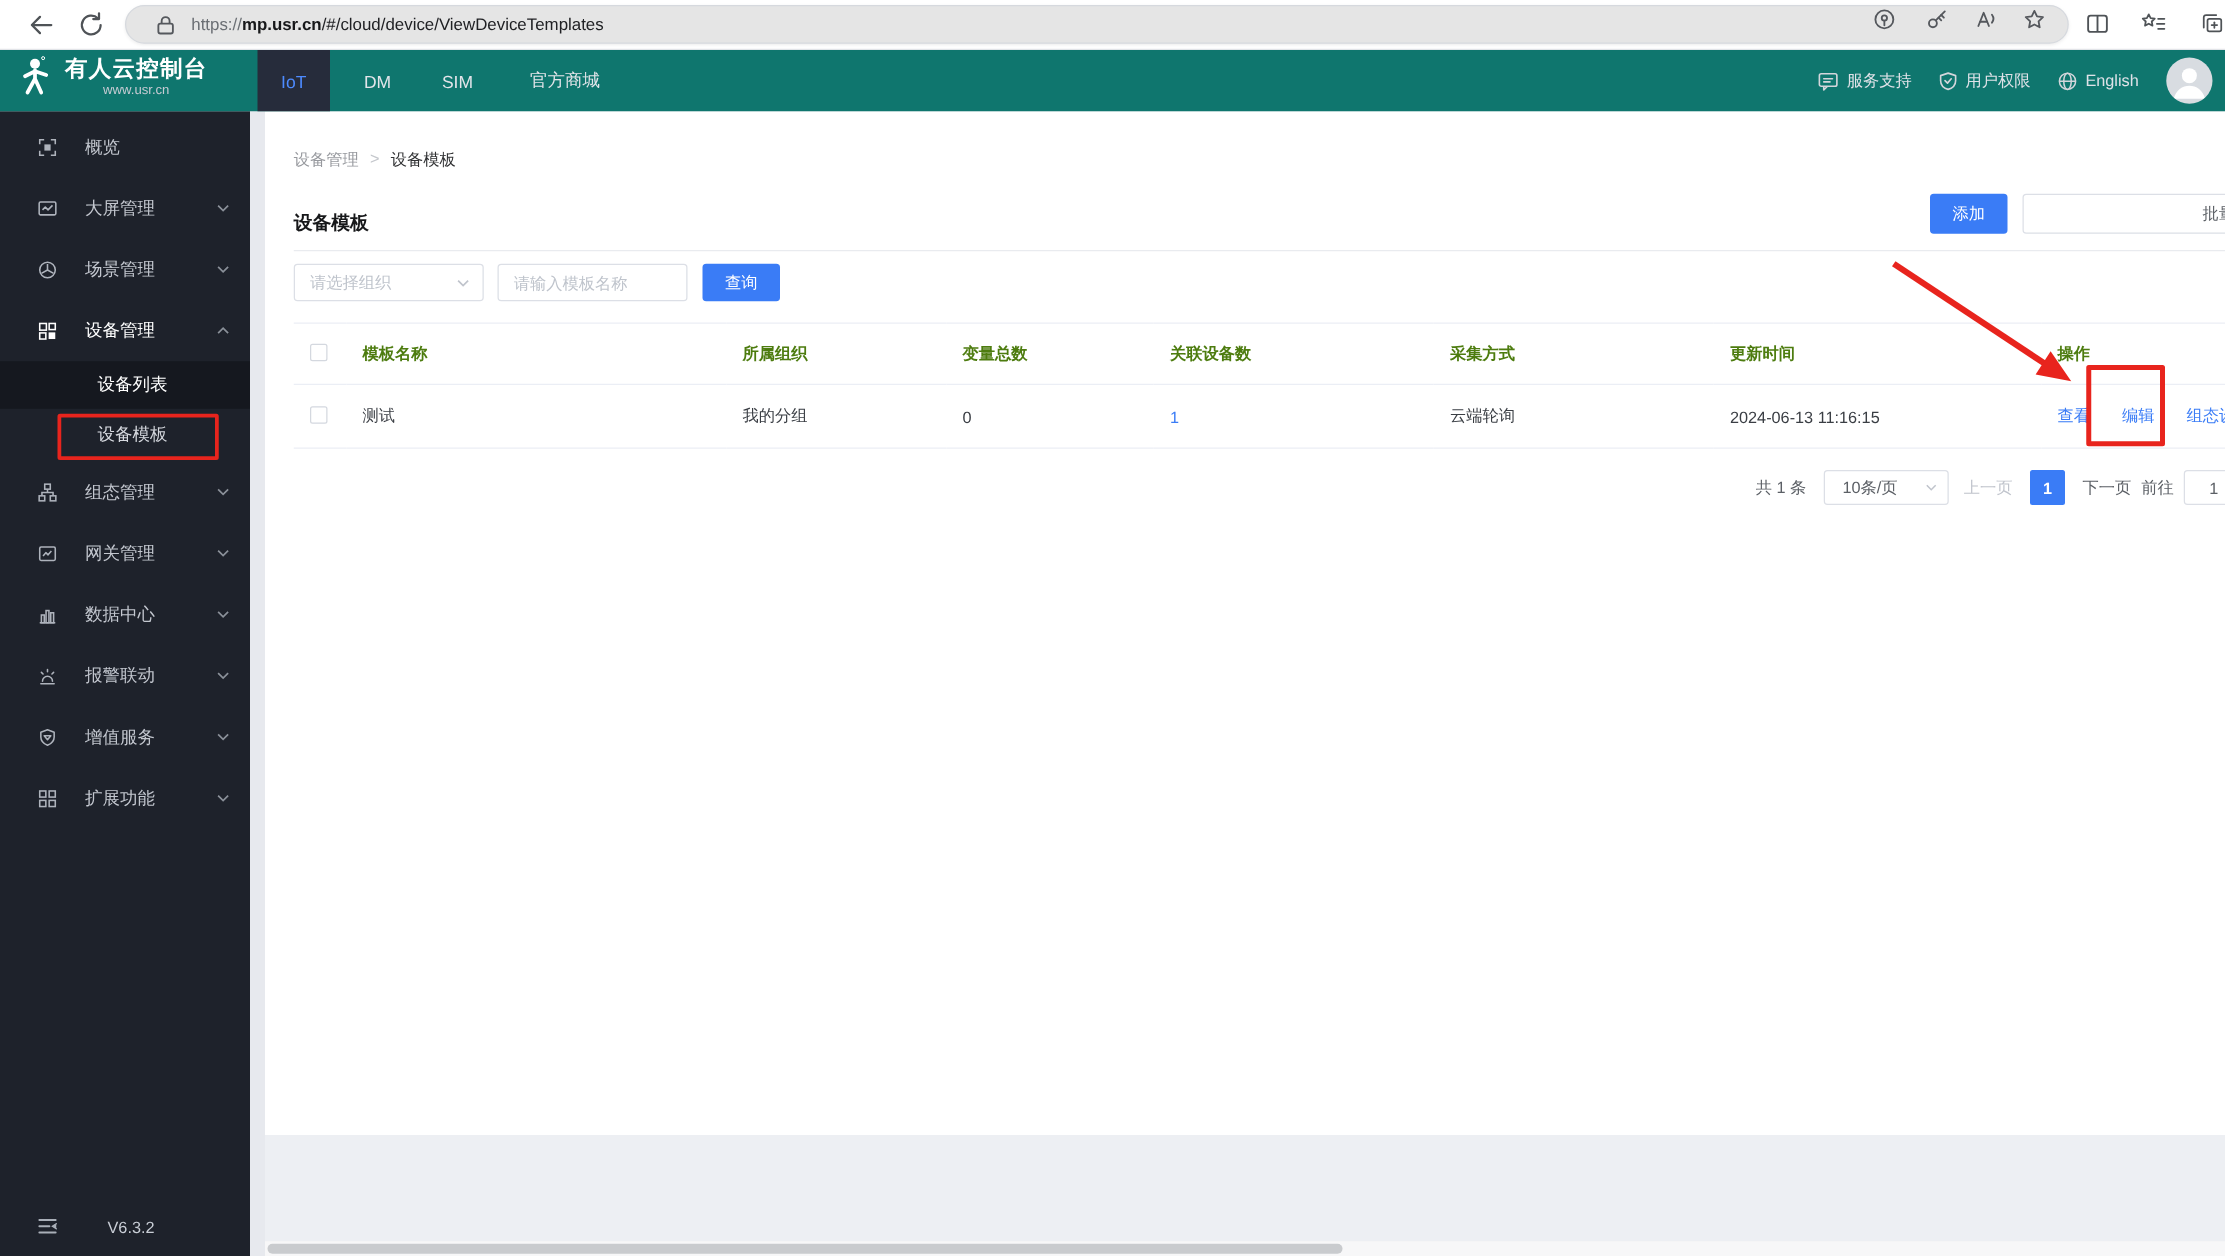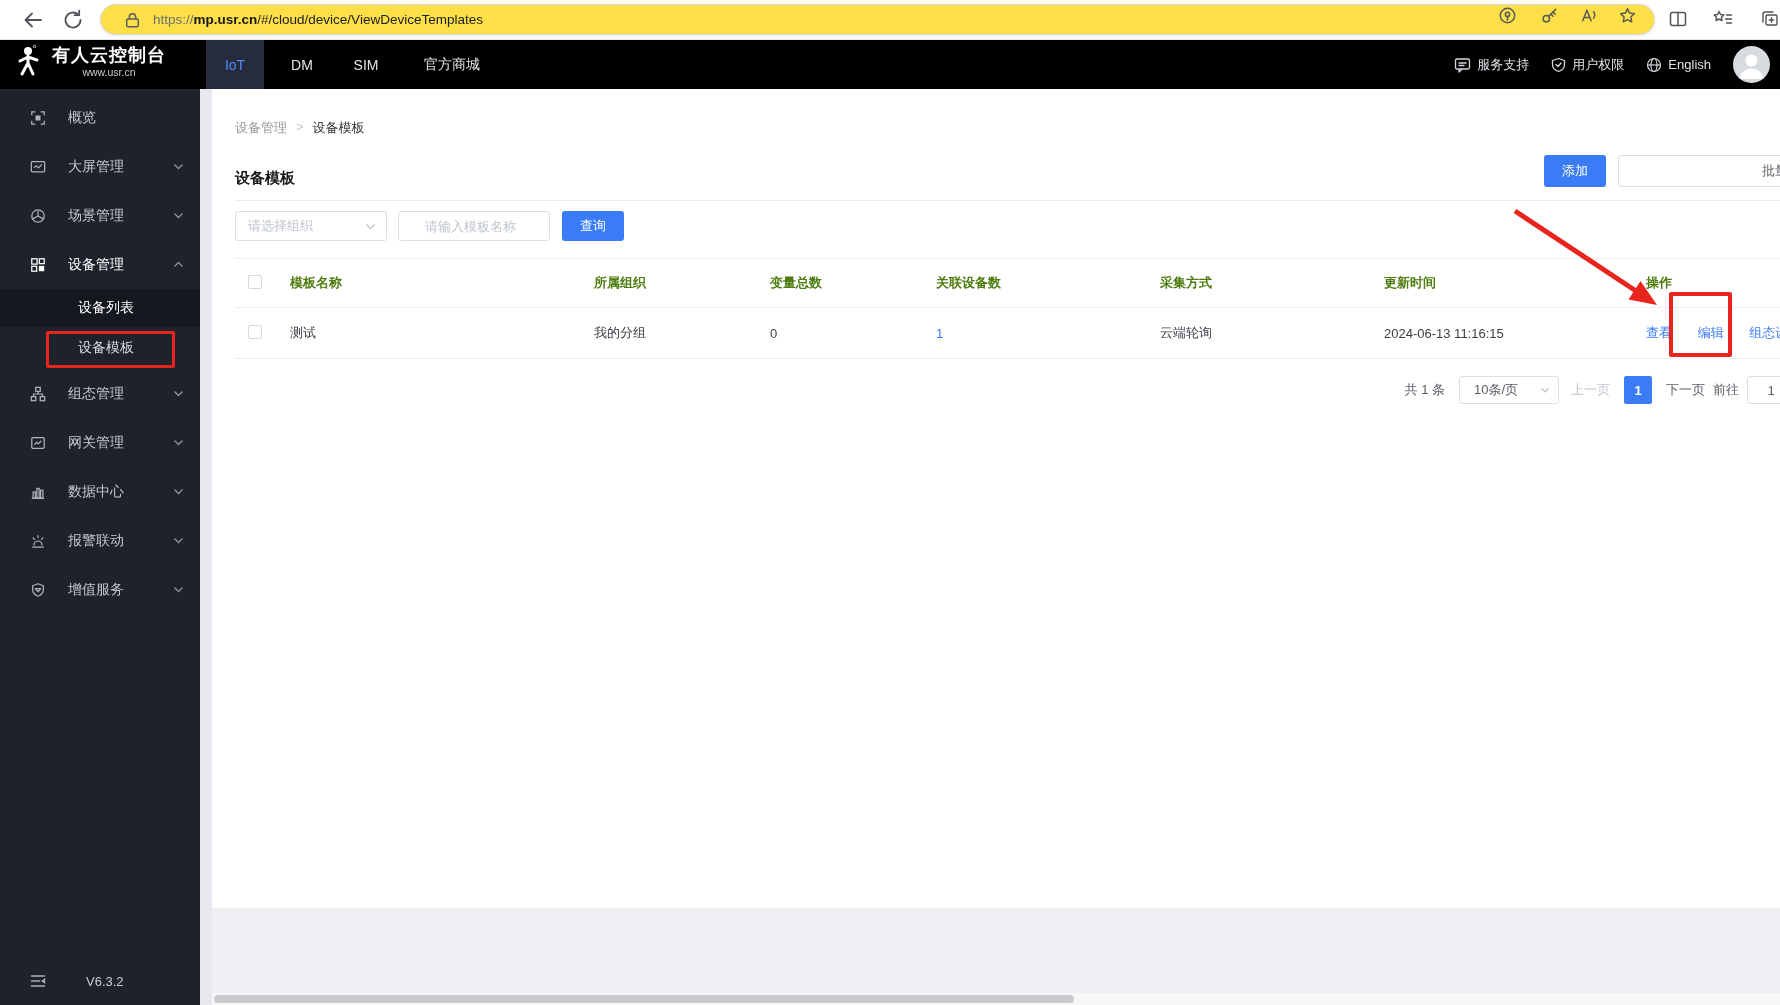--- a/index.html
+++ b/index.html
@@ -3,28 +3,28 @@
 <meta charset="utf-8">
 <style>
   * { margin:0; padding:0; box-sizing:border-box; }
   body { font-family:"Liberation Sans","DejaVu Sans",sans-serif; background:#888; }
   .screen { position:relative; width:1780px; height:1005px; background:#edeff3; overflow:hidden; }
 
   
   .chrome { position:absolute; left:0; top:0; width:1780px; height:40px; background:#ffffff; border-bottom:1px solid #e2e4e8; z-index:5; }
   .chrome svg { display:block; }
   .chrome-btn { position:absolute; top:8px; width:24px; height:24px; color:#4f5357; cursor:pointer; }
-  .url-pill { position:absolute; left:100px; top:4px; width:1555px; height:31px; border:1px solid #d6d9de; border-radius:16px; background:#fde047; box-shadow:0 1px 3px rgba(0,0,0,.08); display:flex; align-items:center; }
+  .url-pill { position:absolute; left:100px; top:4px; width:1555px; height:31px; border:1px solid #d6d9de; border-radius:16px; background:#e5e5e5; box-shadow:0 1px 3px rgba(0,0,0,.08); display:flex; align-items:center; }
   .url-text { margin-left:52px; font-size:13.5px; color:#202124; white-space:nowrap; }
   .url-text .scheme { color:#6b6f74; }
   .url-text .host { color:#17181a; font-weight:700; }
   .pill-icon { position:absolute; top:6px; width:19px; height:19px; color:#55585d; cursor:pointer; }
 
   
-  .topnav { position:absolute; left:0; top:40px; width:1780px; height:49px; background:#000000; z-index:4; }
+  .topnav { position:absolute; left:0; top:40px; width:1780px; height:49px; background:#0f766e; z-index:4; }
   .logo { position:absolute; left:14px; top:3px; display:flex; align-items:center; color:#fff; }
   .logo-txt { margin-left:8px; text-align:center; }
   .logo-title { font-size:18px; font-weight:700; letter-spacing:1px; line-height:22px; }
   .logo-sub { font-size:10.5px; color:#c7cbd3; line-height:12px; }
   .tabs { position:absolute; left:206px; top:0; height:49px; display:flex; }
   .tab { height:49px; display:flex; align-items:center; justify-content:center; color:#e3e5ea; font-size:14px; cursor:pointer; }
   .tab.active { background:#262c3b; color:#4d8bff; }
   .nav-right { position:absolute; right:10px; top:0; height:49px; display:flex; align-items:center; gap:22px; color:#dfe2e8; font-size:13px; }
   .nav-item { display:flex; align-items:center; gap:6px; cursor:pointer; }
   .avatar { width:37px; height:37px; border-radius:50%; background:#d8dce1; overflow:hidden; position:relative; cursor:pointer; }
@@ -48,21 +48,21 @@
   .card { position:absolute; left:0; top:0; width:1568px; height:819px; background:#ffffff; }
   .breadcrumb { position:absolute; left:23px; top:30px; font-size:13px; color:#97999e; display:flex; gap:9px; }
   .breadcrumb .cur { color:#303133; }
   .page-title { position:absolute; left:23px; top:80px; font-size:15px; font-weight:700; color:#17181a; }
   .hdiv { position:absolute; left:23px; top:111px; width:1545px; height:1px; background:#e9ebef; }
 
   .filter-row { position:absolute; left:23px; top:122px; height:30px; display:flex; }
   .sel { width:152px; height:30px; border:1px solid #dcdfe6; border-radius:3px; background:#fff; display:flex; align-items:center; padding:0 10px 0 12px; cursor:pointer; }
   .sel .ph { flex:1; font-size:13px; color:#bfc4cc; }
   .sel .chev { width:11px; height:9px; color:#c0c4cc; }
-  .txt-input { width:152px; height:30px; border:1px solid #dcdfe6; border-radius:3px; margin-left:11px; padding:0 26px; font-size:13px; color:#303133; font-family:inherit; }
+  .txt-input { width:152px; height:30px; border:1px solid #dcdfe6; border-radius:3px; margin-left:11px; padding:0 12px; font-size:13px; color:#303133; font-family:inherit; }
   .txt-input::placeholder { color:#bfc4cc; }
   .btn-primary { height:30px; padding:0 18px; margin-left:12px; background:#3a7cf6; color:#fff; border:none; border-radius:3px; font-size:13px; cursor:pointer; font-family:inherit; }
   .btn-add { position:absolute; left:1332px; top:66px; width:62px; height:32px; background:#3a7cf6; color:#fff; border:none; border-radius:3px; font-size:13px; cursor:pointer; font-family:inherit; }
   .btn-batch { position:absolute; left:1406px; top:66px; width:340px; height:32px; background:#fff; color:#5c6066; border:1px solid #dcdfe6; border-radius:3px; font-size:13px; cursor:pointer; font-family:inherit; }
 
   table.grid { position:absolute; left:23px; top:169px; width:1545px; border-collapse:collapse; table-layout:fixed; }
   table.grid th { height:49px; text-align:left; padding-left:13px; font-size:13px; font-weight:700; color:#4d7c0f; border-top:1px solid #ebeef5; border-bottom:1px solid #ebeef5; white-space:nowrap; overflow:hidden; }
   table.grid td { height:51px; text-align:left; padding-left:13px; font-size:13px; color:#3a3e44; border-bottom:1px solid #ebeef5; white-space:nowrap; overflow:hidden; }
   .cb { width:14px; height:14px; border:1px solid #d4d8df; border-radius:2px; background:#fff; display:inline-block; cursor:pointer; }
   .lnk { color:#3a7cf6; cursor:pointer; text-decoration:none; }
@@ -312,20 +312,32 @@
       <svg class="chev" viewBox="0 0 11 9" fill="none" stroke="currentColor" stroke-width="1.4">
           <path d="M1.5 2.5l4 4 4-4"></path>
         </svg>
     </div>
     <div class="side-item">
       <svg class="sicon" viewBox="0 0 18 18" fill="none" stroke="currentColor" stroke-width="1.4" stroke-linejoin="round">
           <path d="M9 2l6 2.2v4.3c0 3.6-2.4 6-6 7.5-3.6-1.5-6-3.9-6-7.5V4.2z"></path>
           <path d="M6 7.5h6L9 11z"></path>
         </svg>
       <span>增值服务</span>
+      <svg class="chev" viewBox="0 0 11 9" fill="none" stroke="currentColor" stroke-width="1.4">
+          <path d="M1.5 2.5l4 4 4-4"></path>
+        </svg>
+    </div>
+    <div class="side-item">
+      <svg class="sicon" viewBox="0 0 18 18" fill="none" stroke="currentColor" stroke-width="1.4">
+          <rect x="2" y="2" width="5.5" height="5.5"></rect>
+          <rect x="10.5" y="2" width="5.5" height="5.5"></rect>
+          <rect x="2" y="10.5" width="5.5" height="5.5"></rect>
+          <rect x="10.5" y="10.5" width="5.5" height="5.5"></rect>
+        </svg>
+      <span>扩展功能</span>
       <svg class="chev" viewBox="0 0 11 9" fill="none" stroke="currentColor" stroke-width="1.4">
           <path d="M1.5 2.5l4 4 4-4"></path>
         </svg>
     </div>
     <div class="side-foot">
       <svg class="collapse" viewBox="0 0 16 14" fill="none" stroke="currentColor" stroke-width="1.6" stroke-linecap="round">
           <path d="M1.5 2h13 M1.5 7h8 M1.5 12h13"></path>
           <path d="M15 5l-3 2 3 2" fill="currentColor" stroke-width="1.2"></path>
         </svg>
       <span class="ver">V6.3.2</span>

